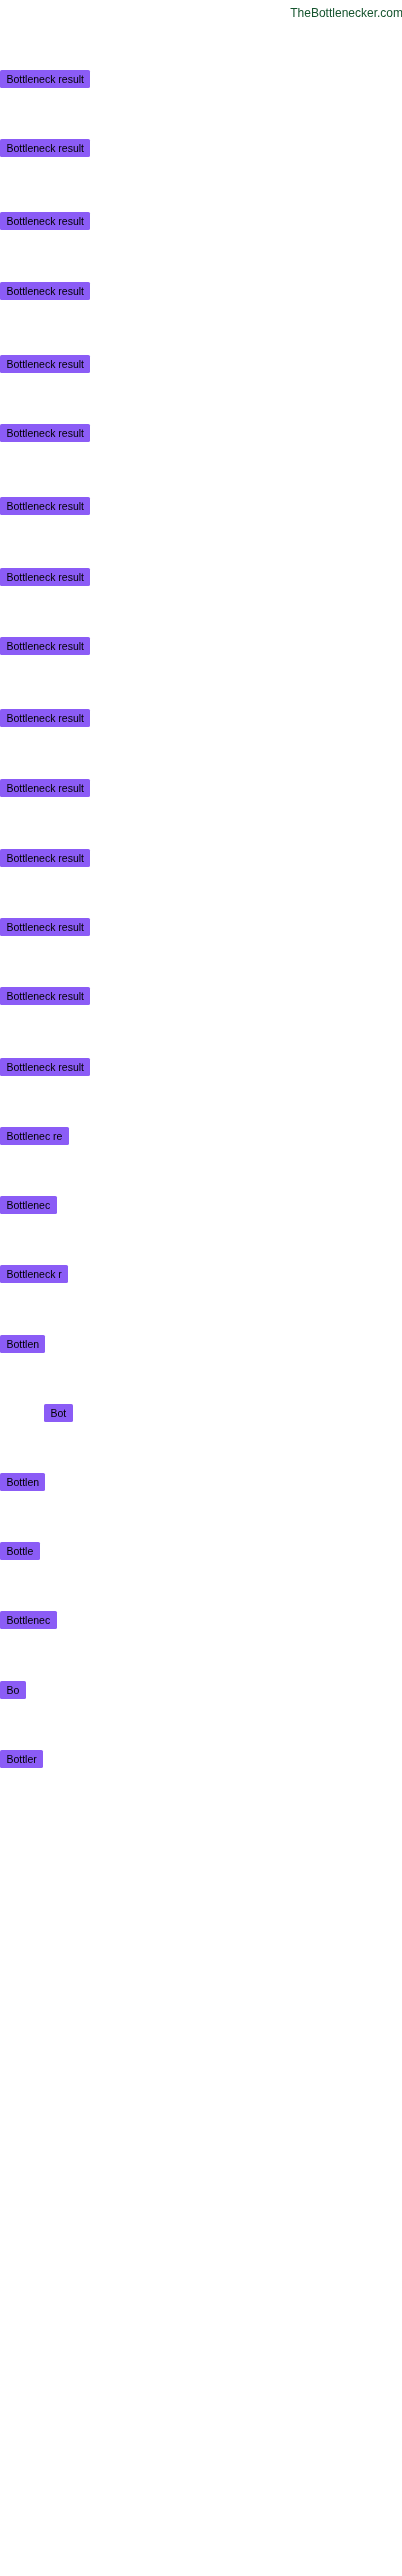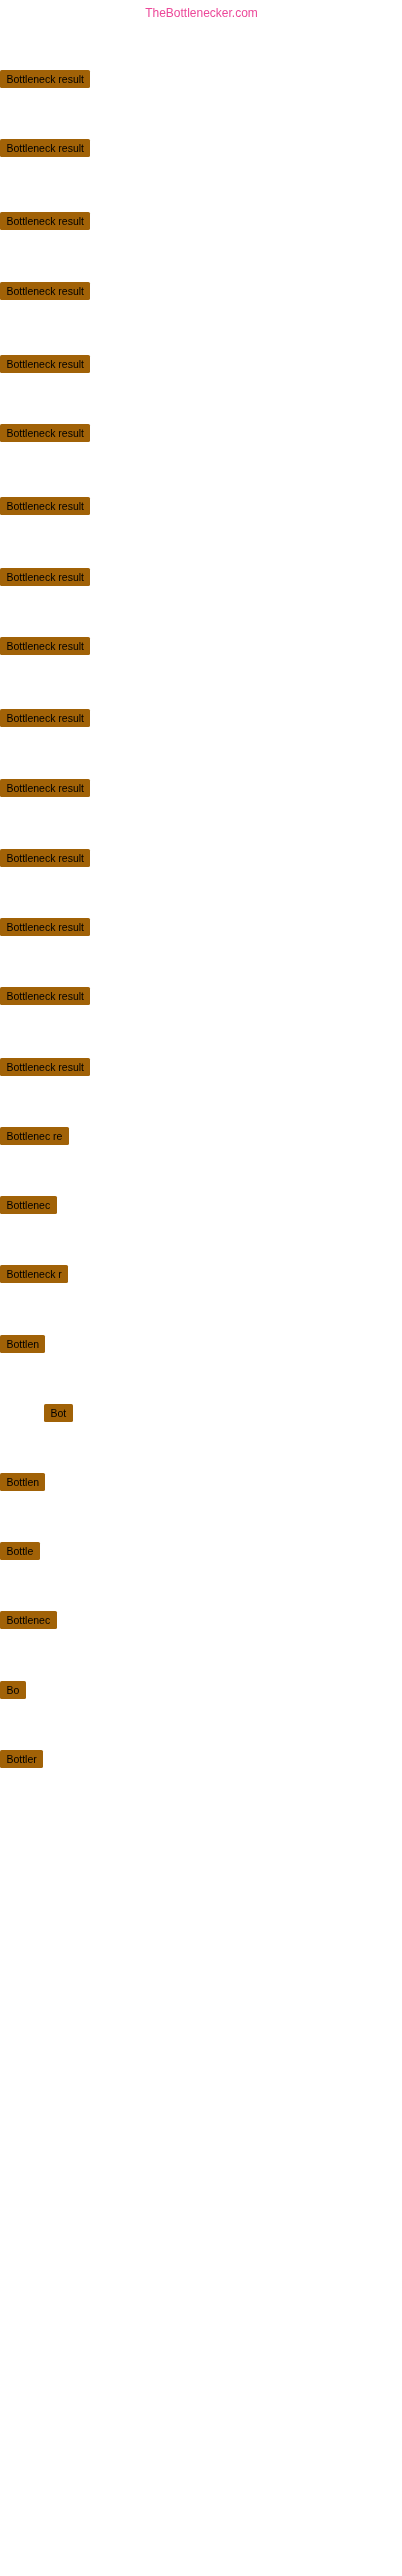--- a/index.html
+++ b/index.html
@@ -10,35 +10,35 @@
 
     body {
       width: 403px;
       min-height: 2576px;
       background-color: #ffffff;
       font-family: Arial, sans-serif;
       position: relative;
     }
 
     .site-header {
-      text-align: center;
+      text-align: right;
       padding: 6.4px 0 3.2px 0;
       font-size: 12px;
-      color: #ec4899;
+      color: #14532d;
       font-weight: normal;
     }
 
     .bottleneck-item {
       position: absolute;
       left: 0;
     }
 
     .bottleneck-badge {
       display: inline-block;
-      background-color: #a16207;
+      background-color: #8b5cf6;
       color: #000;
       font-size: 10.5px;
       padding: 3.2px 6.4px;
       border-radius: 1.6px;
       white-space: nowrap;
       font-family: Arial, sans-serif;
     }
   </style>
 </head>
 <body>

